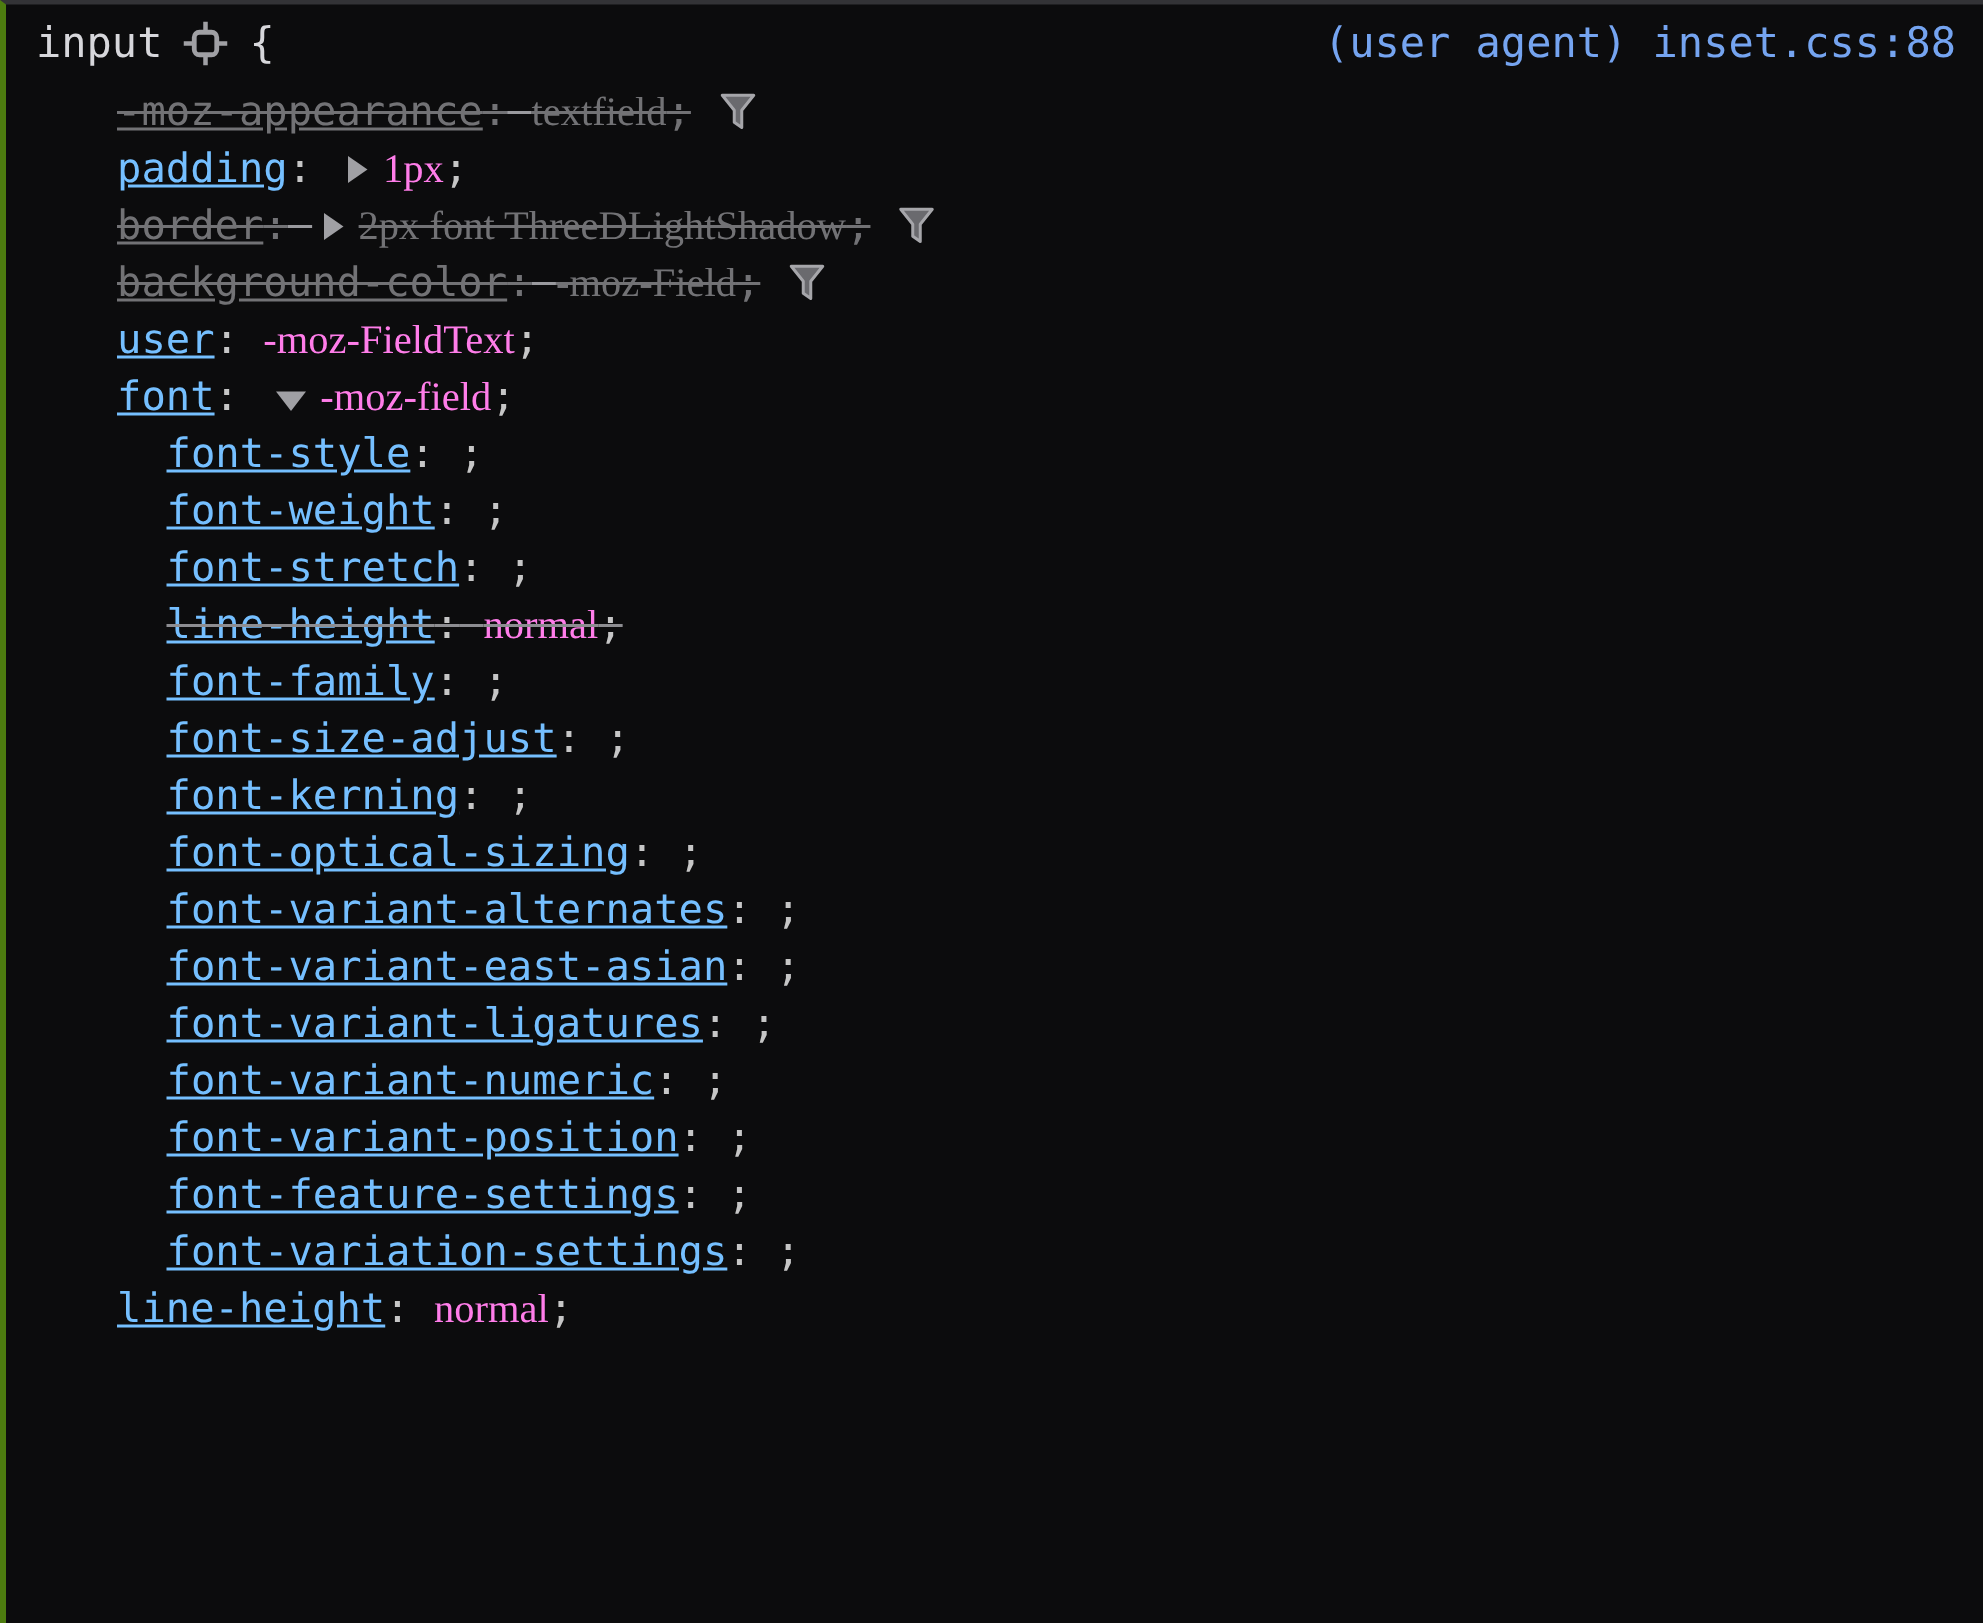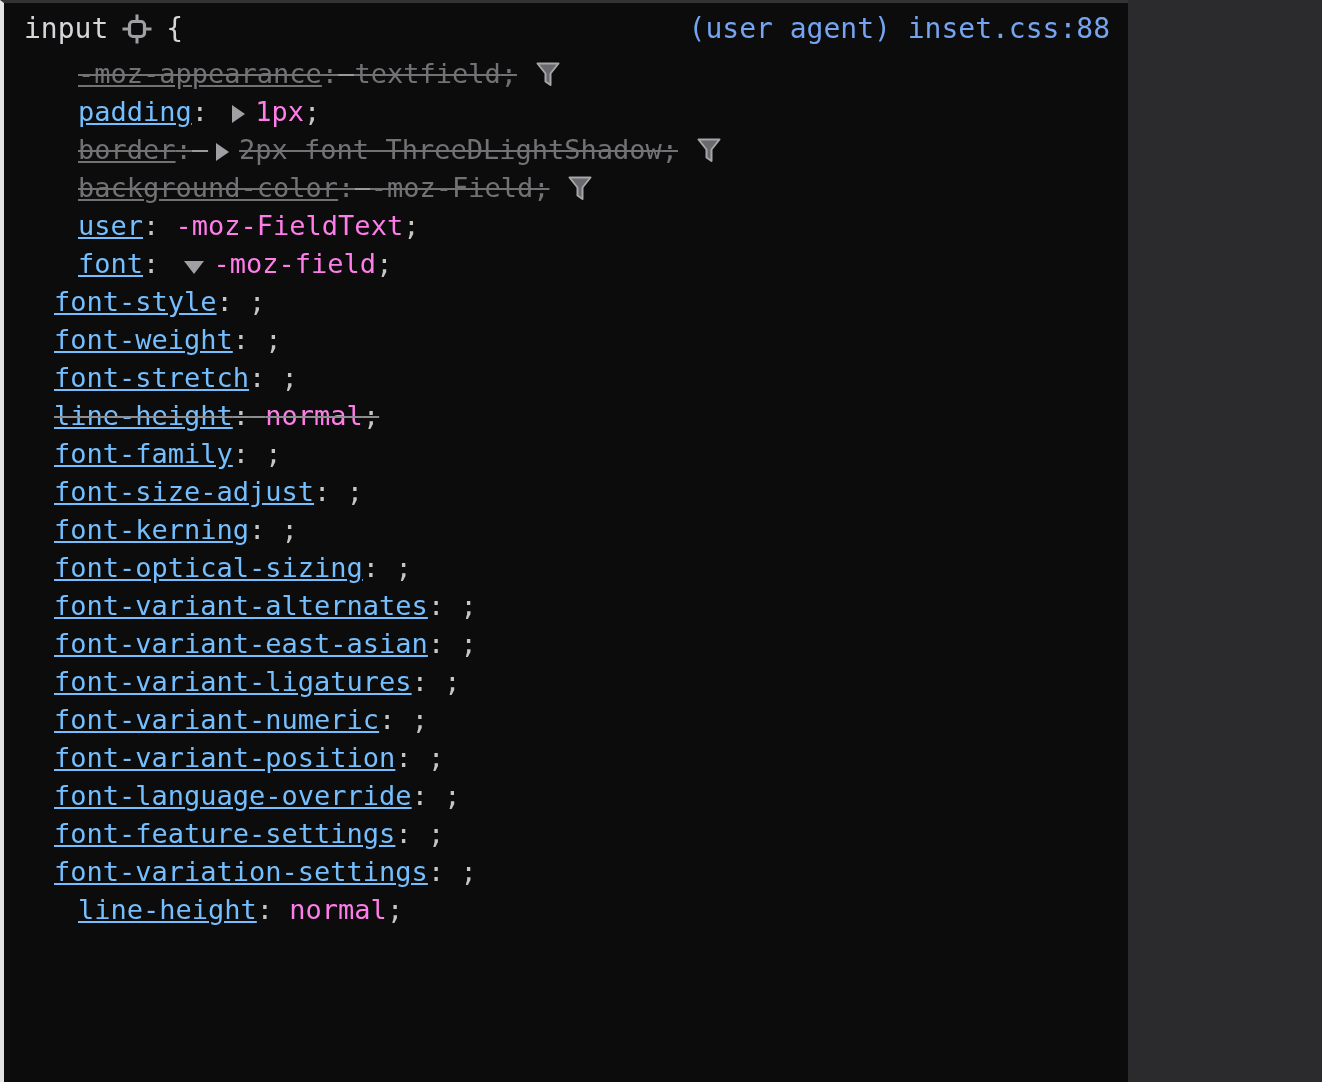--- a/index.html
+++ b/index.html
@@ -16,27 +16,27 @@
     --icon: #a0a0a4;
   }
   html,body{margin:0;padding:0;}
   body{
     background: var(--bg-edge);
     font-family: "DejaVu Sans Mono", "Liberation Mono", monospace;
     -moz-osx-font-smoothing: auto;
   }
   .devtools-rules{
     position: relative;
-    width: 1128px;
+    width: 1322px;
     height: 1082px;
     box-sizing: border-box;
     background: var(--bg);
     overflow: hidden;
     border-top: 3px solid #333336;
-    border-left: 4px solid #e5e5e5;
+    border-left: 4px solid #4d7c0f;
     font-size: 27px;
     line-height: 38px;
     letter-spacing: 0px;
   }
 
   
   .rule-header{
     display: flex;
     align-items: center;
     height: 52px;
@@ -74,24 +74,24 @@
     margin: 0;
     list-style: none;
   }
   .decl{
     display: flex;
     align-items: center;
     height: 38px;
     white-space: nowrap;
     padding-left: 74px;
   }
-  .decl.sub{ padding-left: 50px; }
+  .decl.sub{ padding-left: 107px; }
 
   .decl .name{ color: var(--prop); text-decoration: underline; }
-  .decl .val{ color: var(--value); }
+  .decl .val{ color: var(--value); font-family: Liberation Serif, serif; }
   .decl .punct{ color: var(--punct); }
   .decl .sep{ color: var(--punct); }
 
   
   .decl.overridden .name,
   .decl.overridden .val,
   .decl.overridden .punct,
   .decl.overridden .sep{
     color: var(--muted-strike);
     opacity: .72;
@@ -225,23 +225,20 @@
       <li class="decl  sub">
         <span class="strikewrap"><span class="name">font-variant-ligatures</span><span class="sep">:</span> <span class="val"></span><span class="punct">;</span></span>
       </li>
       <li class="decl  sub">
         <span class="strikewrap"><span class="name">font-variant-numeric</span><span class="sep">:</span> <span class="val"></span><span class="punct">;</span></span>
       </li>
       <li class="decl  sub">
         <span class="strikewrap"><span class="name">font-variant-position</span><span class="sep">:</span> <span class="val"></span><span class="punct">;</span></span>
       </li>
       <li class="decl  sub">
-        <span class="strikewrap"><span class="name">font-language-override</span><span class="sep">:</span> <span class="val"></span><span class="punct">;</span></span>
-      </li>
-      <li class="decl  sub">
         <span class="strikewrap"><span class="name">font-feature-settings</span><span class="sep">:</span> <span class="val"></span><span class="punct">;</span></span>
       </li>
       <li class="decl  sub">
         <span class="strikewrap"><span class="name">font-variation-settings</span><span class="sep">:</span> <span class="val"></span><span class="punct">;</span></span>
       </li>
       <li class="decl ">
         <span class="strikewrap"><span class="name">line-height</span><span class="sep">:</span> <span class="val">normal</span><span class="punct">;</span></span>
       </li>
     </ul>
 

